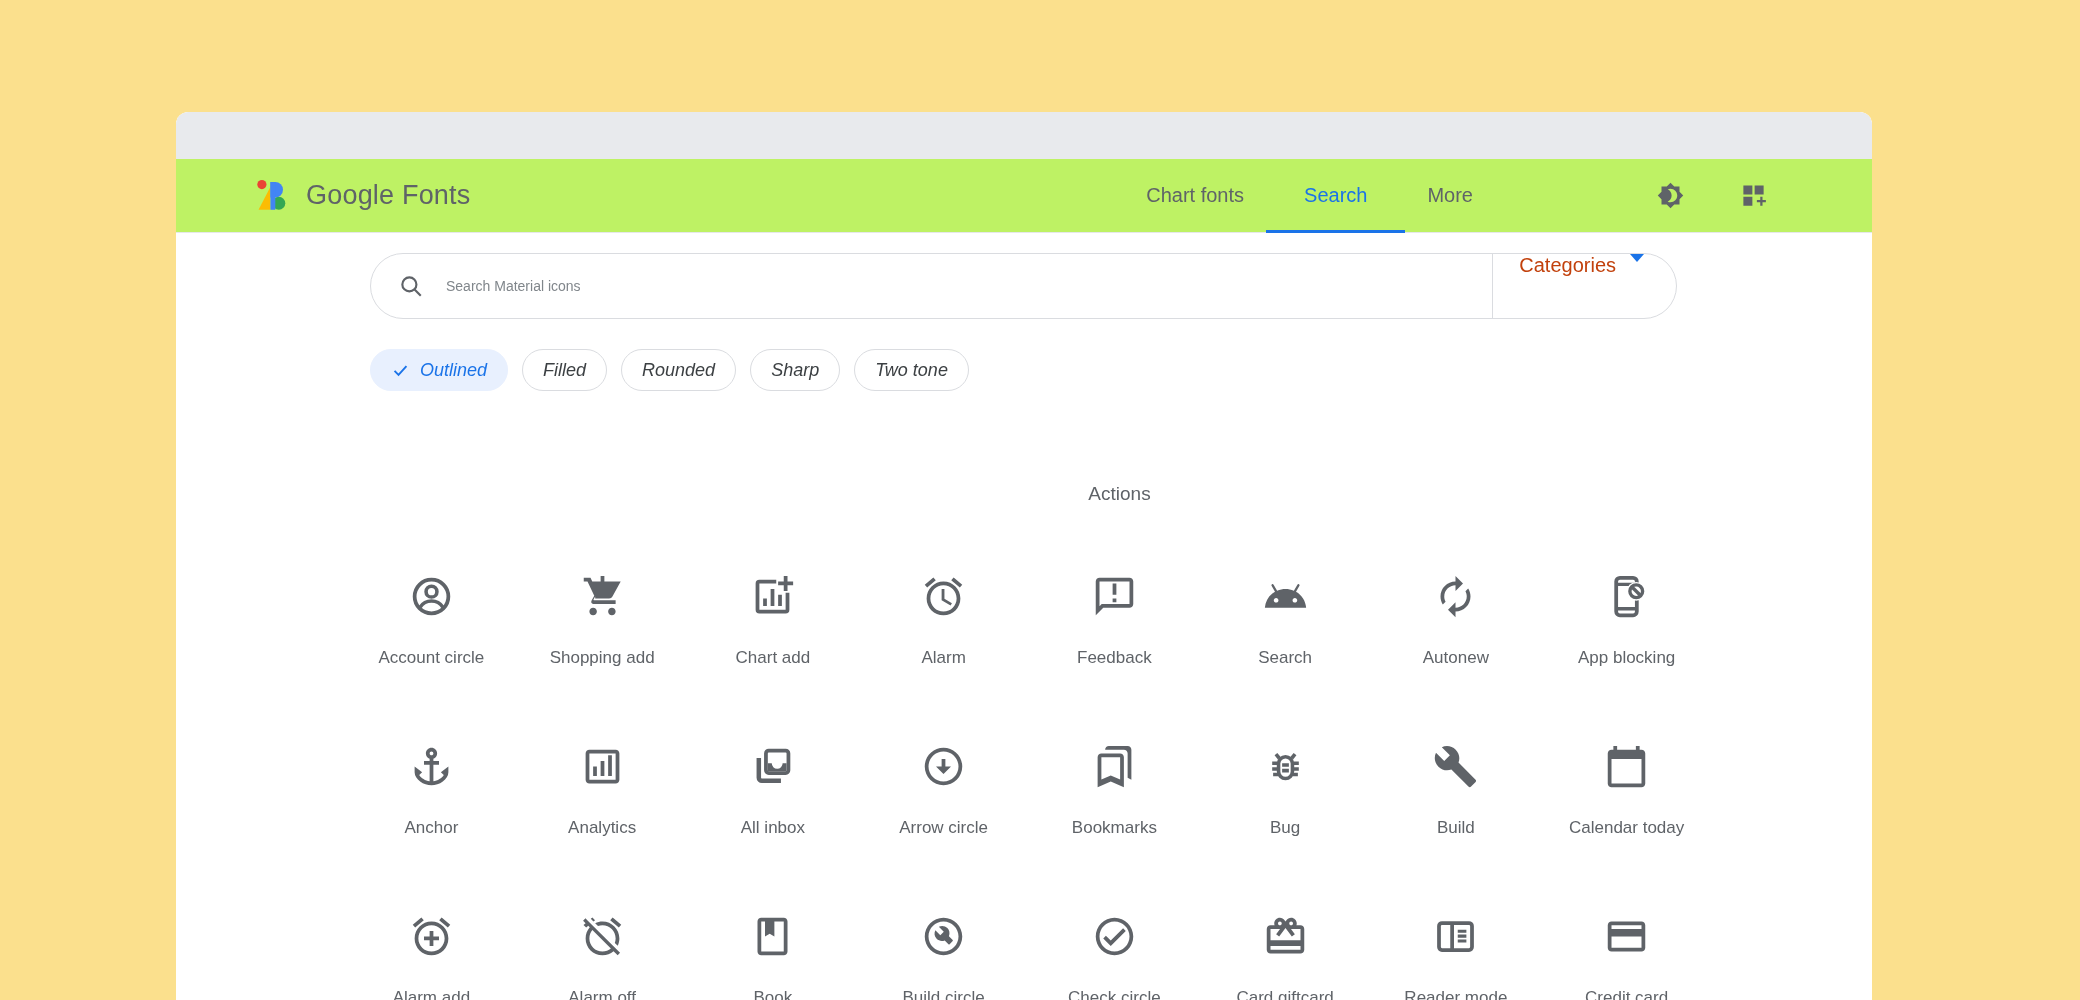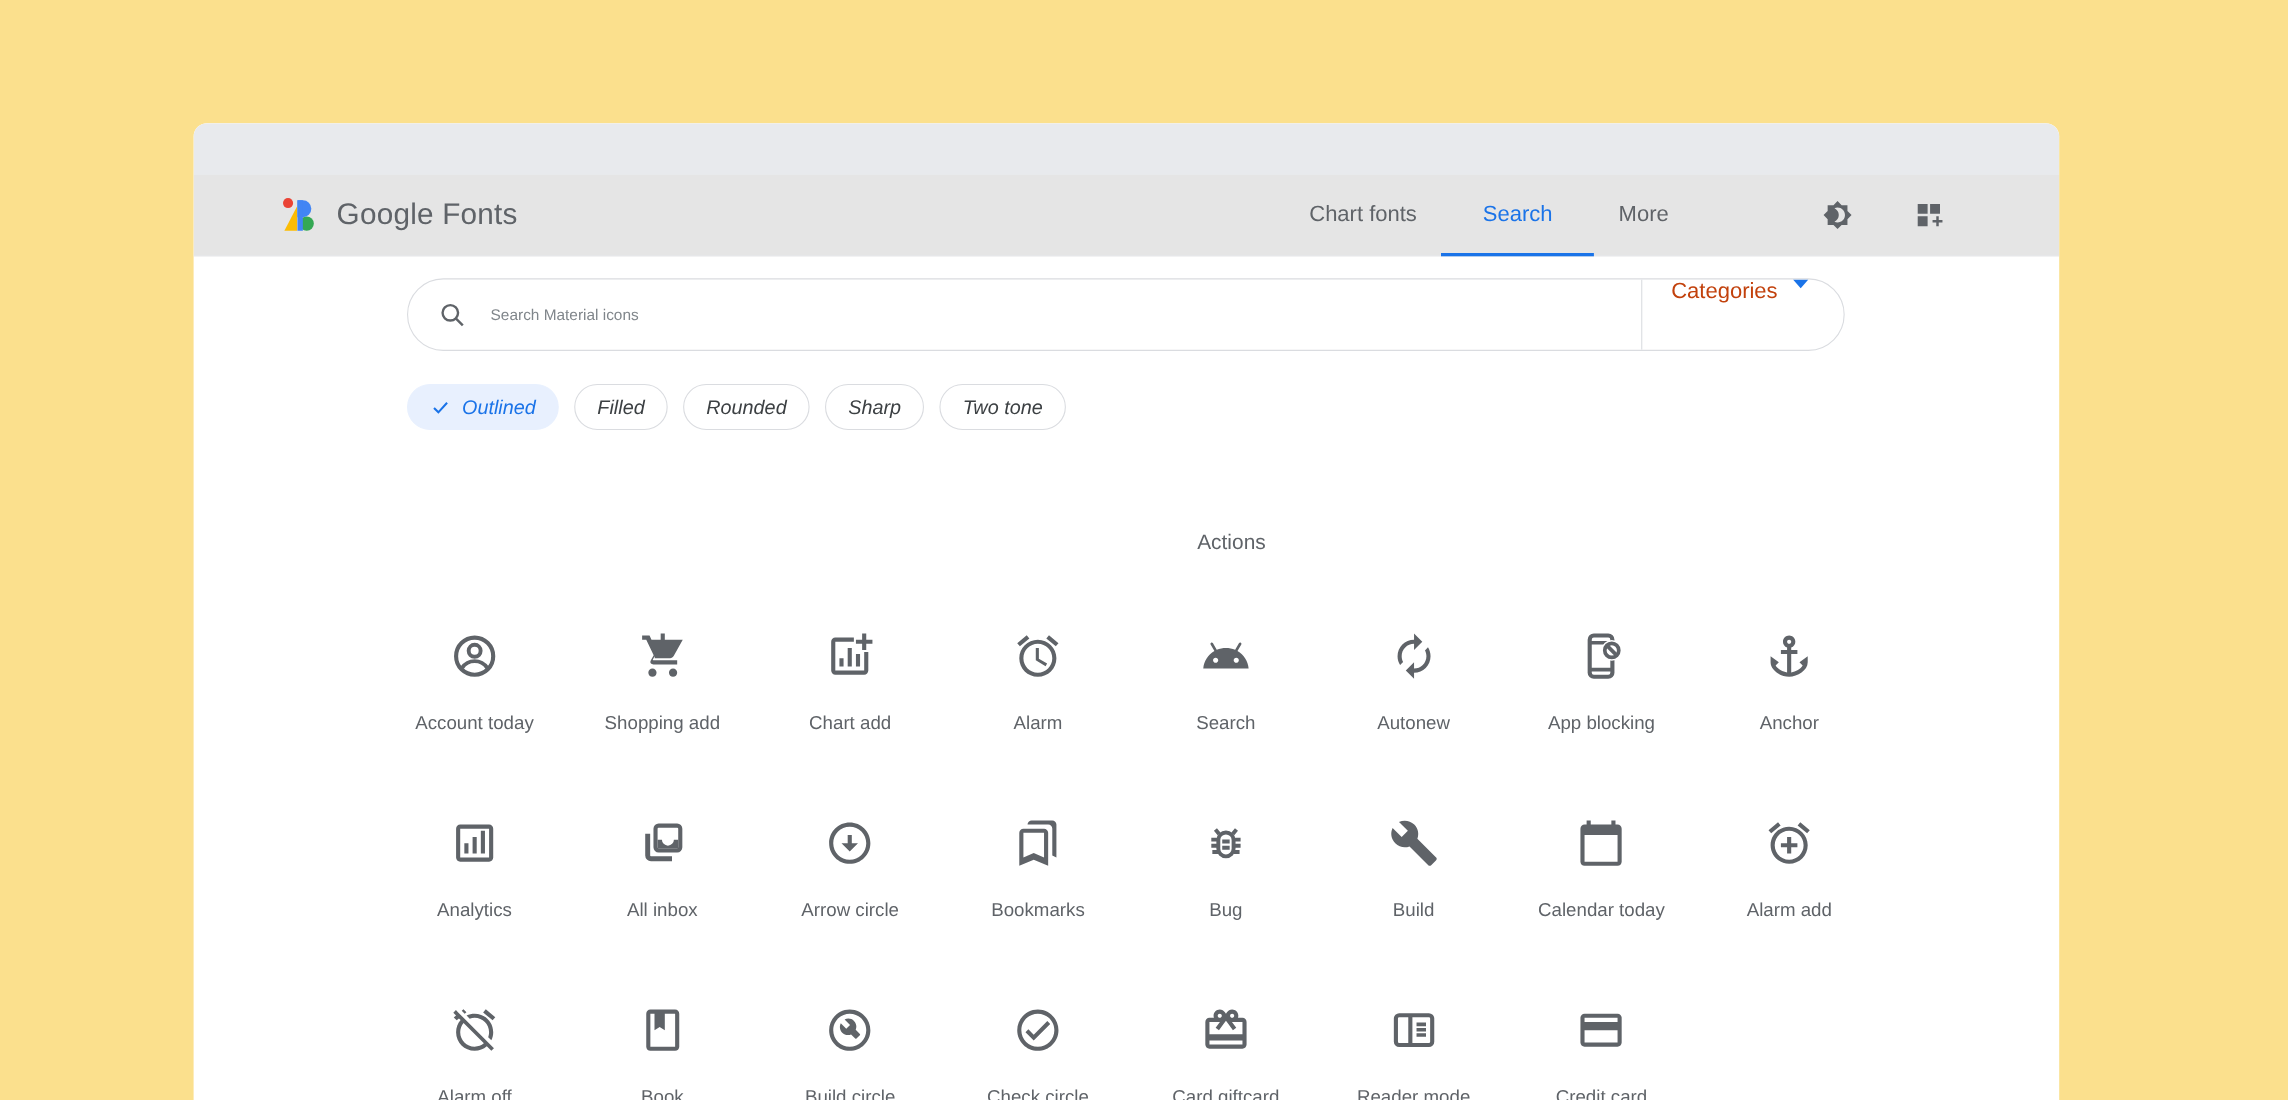--- a/index.html
+++ b/index.html
@@ -4,21 +4,21 @@
 <style>
   * { margin:0; padding:0; box-sizing:border-box; }
   html,body { width:2080px; height:1000px; overflow:hidden; }
   body { background:#fbe08d; font-family:"Liberation Sans", sans-serif; position:relative; }
 
   .window { position:absolute; left:176px; top:112px; width:1696px; height:888px;
             background:#fff; border-radius:12px 12px 0 0; overflow:hidden; }
   .titlebar { height:47px; background:#e8eaed; border-radius:12px 12px 0 0; }
 
   .header { height:74px; border-bottom:1px solid #e6e8ea; display:flex; align-items:center;
-            padding:0 105px 0 77px; background:#e5e5e5; }
+            padding:0 105px 0 77px; background:#bef264;gap:44px; }
   .logo { display:flex; align-items:center; gap:15px; cursor:pointer; }
   .logo svg { width:38px; height:38px; display:block; }
   .logo-text { font-size:27px; color:#5f6368; letter-spacing:.2px; }
   .nav { margin-left:auto; display:flex; align-items:stretch; height:74px; }
   .nav-tab { position:relative; display:flex; align-items:center; padding:0 30px;
              font-size:20px; color:#5f6368; cursor:pointer; white-space:nowrap; }
   .nav-tab.active { color:#1a73e8; }
   .nav-tab.active::after { content:""; position:absolute; left:-8px; right:-8px; bottom:0;
                            height:3px; background:#1a73e8; }
   .header-icons { display:flex; align-items:center; gap:56px; margin-left:110px; }
@@ -153,21 +153,21 @@
   <div class="cell">
     <span class="gicon">
           <svg viewBox="0 0 24 24">
             <g fill="none" stroke="currentColor">
               <circle cx="12" cy="12" r="9" stroke-width="2"></circle>
               <circle cx="12" cy="9.4" r="2.9" stroke-width="1.9"></circle>
               <path d="M5.9 17.7c1.4-2.1 3.7-3.3 6.1-3.3s4.7 1.2 6.1 3.3" stroke-width="1.9"></path>
             </g>
           </svg>
         </span>
-    <span class="cell-label">Account today</span>
+    <span class="cell-label">Account circle</span>
   </div>
 
   <div class="cell">
     <span class="gicon">
           <svg viewBox="0 0 24 24">
             <path fill="currentColor" d="M11 9h2V6h3V4h-3V1h-2v3H8v2h3v3zm-4 9c-1.1 0-1.99.9-1.99 2S5.9 22 7 22s2-.9 2-2-.9-2-2-2zm10 0c-1.1 0-1.99.9-1.99 2s.89 2 1.99 2 2-.9 2-2-.9-2-2-2zm-8.9-5h7.45c.75 0 1.41-.41 1.75-1.03L21.7 4H6.54l-.94-2H2v2h2l3.6 7.59-1.35 2.44C5.52 15.37 6.48 16 7.5 16H19v-2H7.42c-.14 0-.25-.11-.25-.25l.03-.12L8.1 12z"></path>
           </svg>
         </span>
     <span class="cell-label">Shopping add</span>
   </div>
@@ -183,20 +183,28 @@
 
   <div class="cell">
     <span class="gicon">
           <svg viewBox="0 0 24 24">
             <path fill="currentColor" d="M22 5.72l-4.6-3.86-1.29 1.53 4.6 3.86L22 5.72zM7.88 3.39L6.6 1.86 2 5.71l1.29 1.53 4.59-3.85zM12.5 8H11v6l4.75 2.85.75-1.23-4-2.37V8zM12 4c-4.97 0-9 4.03-9 9s4.02 9 9 9c4.97 0 9-4.03 9-9s-4.03-9-9-9zm0 16c-3.87 0-7-3.13-7-7s3.13-7 7-7 7 3.13 7 7-3.13 7-7 7z"></path>
           </svg>
         </span>
     <span class="cell-label">Alarm</span>
   </div>
 
+  <div class="cell">
+    <span class="gicon">
+          <svg viewBox="0 0 24 24">
+            <path fill="currentColor" d="M20 2H4c-1.1 0-2 .9-2 2v18l4-4h14c1.1 0 2-.9 2-2V4c0-1.1-.9-2-2-2zm0 14H5.17L4 17.17V4h16v12zM11 5h2v6h-2zm0 8h2v2h-2z"></path>
+          </svg>
+        </span>
+    <span class="cell-label">Feedback</span>
+  </div>
 
   <div class="cell">
     <span class="gicon">
           <svg viewBox="0 0 24 24">
             <path fill="currentColor" d="M17.6 9.48l1.84-3.18c.16-.31.04-.69-.26-.85-.29-.15-.65-.06-.83.22l-1.88 3.24c-2.86-1.21-6.08-1.21-8.94 0L5.65 5.67c-.19-.29-.58-.38-.87-.2-.28.18-.37.54-.22.83L6.4 9.48C3.3 11.25 1.28 14.44 1 18h22c-.28-3.56-2.3-6.75-5.4-8.52zM7 15.25c-.69 0-1.25-.56-1.25-1.25s.56-1.25 1.25-1.25 1.25.56 1.25 1.25-.56 1.25-1.25 1.25zm10 0c-.69 0-1.25-.56-1.25-1.25s.56-1.25 1.25-1.25 1.25.56 1.25 1.25-.56 1.25-1.25 1.25z"></path>
           </svg>
         </span>
     <span class="cell-label">Search</span>
   </div>
 

